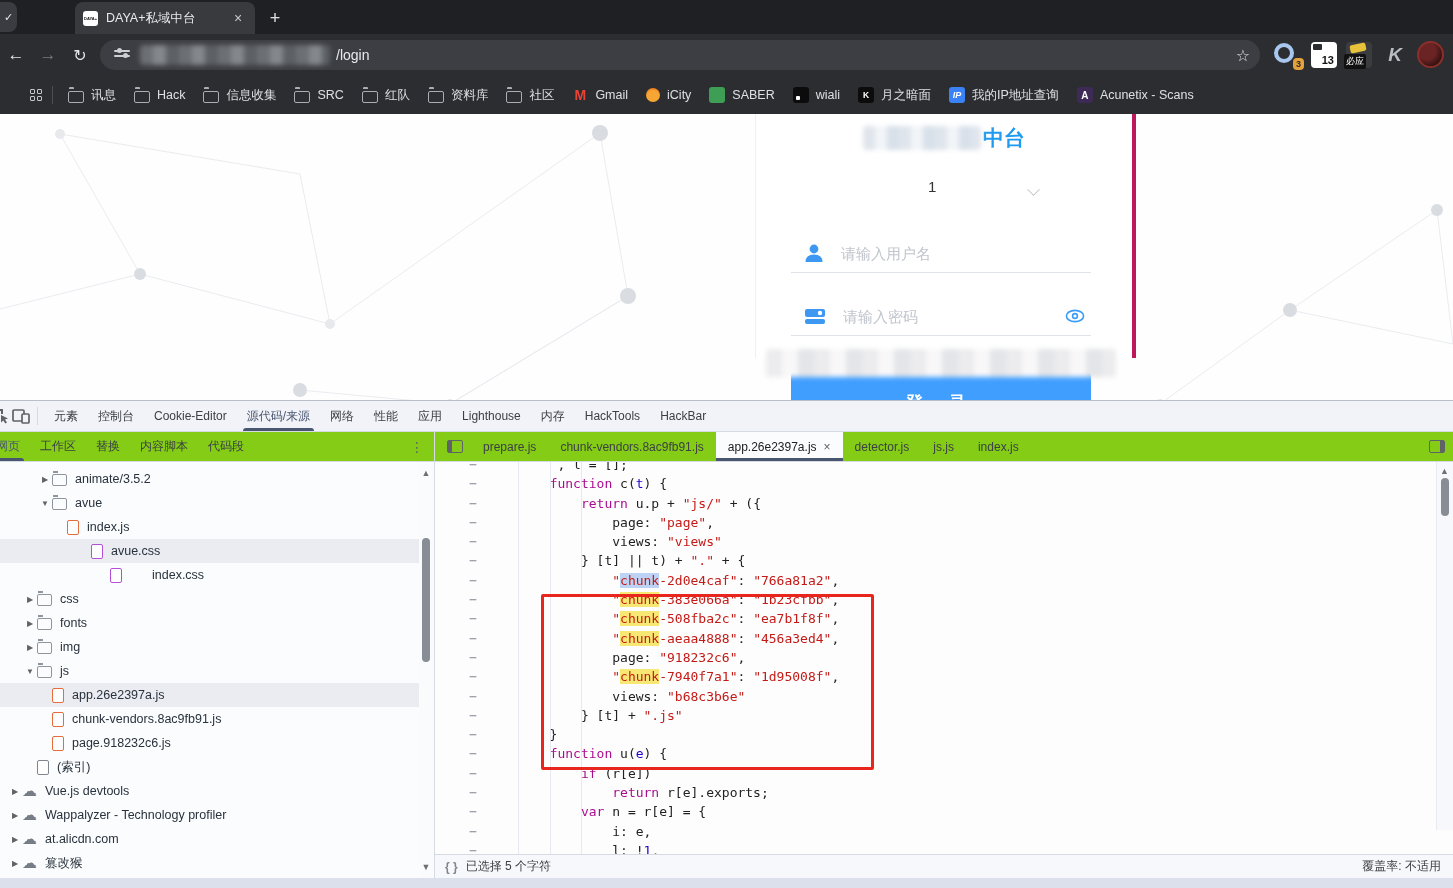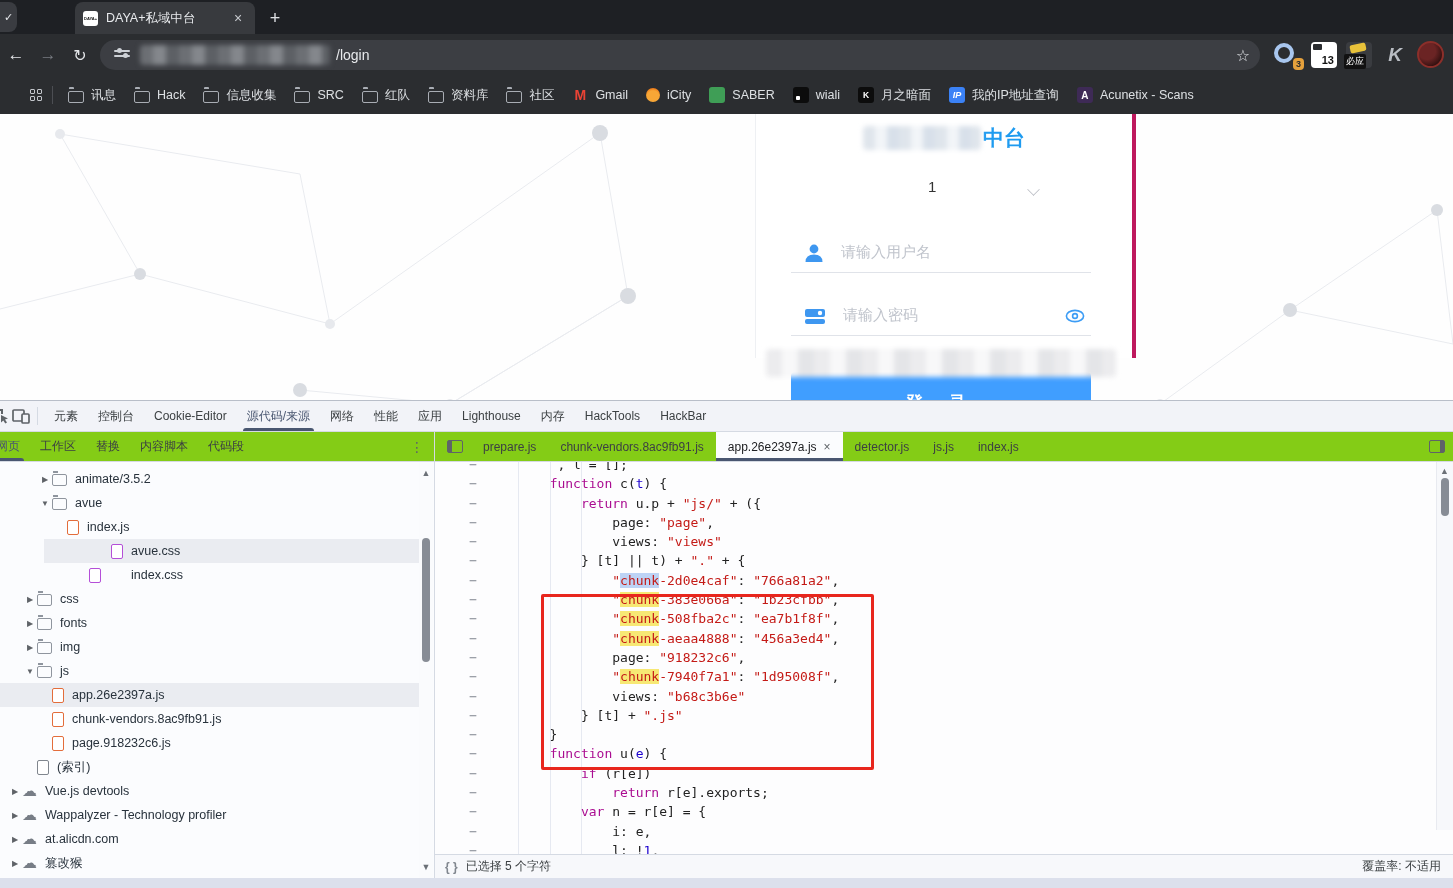--- a/index.html
+++ b/index.html
@@ -57,21 +57,21 @@
   .login-col{position:absolute;left:755px;top:0;width:376px;height:244px;background:#fff;border-left:1px solid #eef0f3;border-right:4px solid #be185d;}
   .brand{position:absolute;left:0;top:10px;width:100%;display:flex;align-items:center;justify-content:center;}
   .brand .blur{width:118px;height:24px;border-radius:4px;background:repeating-linear-gradient(90deg,#dfe5ec 0 12px,#f2f5f8 12px 24px,#d8e0ea 24px 36px);filter:blur(2.5px);margin-right:2px;}
   .brand .txt{color:var(--brand_blue);font-size:21px;font-weight:bold;}
   .org-select{position:absolute;left:0;top:62px;width:100%;height:26px;}
   .org-select .val{position:absolute;left:172px;top:2px;color:#333;font-size:15px;}
   .org-select .chev{position:absolute;left:272px;top:8px;width:10px;height:10px;border-right:1.6px solid #b7bac1;border-bottom:1.6px solid #b7bac1;transform:rotate(45deg) scale(.8);}
   .field{position:absolute;left:35px;width:300px;height:38px;border-bottom:1px solid #e0e3e9;display:flex;align-items:center;}
   .f-user{top:120px;}.f-pass{top:183px;}
   .field svg{margin-left:12px;flex:none;}
-  .field input{border:none;outline:none;flex:1;margin-left:14px;font-size:15px;color:#333;font-family:Liberation Mono, monospace;background:transparent;}
+  .field input{border:none;outline:none;flex:1;margin-left:14px;font-size:15px;color:#333;font-family:Liberation Sans, sans-serif;background:transparent;}
   .field input::placeholder{color:#c0c4cc;}
   .eye{margin-right:6px;flex:none;}
   .slider-blur{position:absolute;left:10px;top:235px;width:350px;height:28px;border-radius:4px;background:repeating-linear-gradient(90deg,#ececee 0 16px,#f8f8f9 16px 32px,#e4e5e8 32px 48px);filter:blur(2.5px);z-index:2;}
   .login-btn{position:absolute;left:35px;top:258px;width:300px;height:46px;background:var(--button_blue);border:none;border-radius:4px;color:#fff;font-size:18px;letter-spacing:10px;font-weight:bold;padding-top:16px;box-sizing:border-box;font-family:inherit;}
   
   .devtools{position:absolute;left:0;top:400px;width:100%;height:478px;background:#f2f3f8;border-top:1px solid #b9bec9;box-sizing:border-box;font-size:12px;color:#3c4043;}
   .dt-row1{position:absolute;left:0;top:0;width:100%;height:31px;display:flex;align-items:center;border-bottom:1px solid #d5dae3;box-sizing:border-box;background:#f2f3f8;}
   .dt-ico{width:20px;height:20px;display:flex;align-items:center;justify-content:center;color:#5f6368;flex:none;}
   .insp{margin-left:-9px;}
   .dt-vsep{width:1px;height:18px;background:#d5dae3;margin:0 6px;flex:none;}
@@ -374,26 +374,26 @@
             <div class="trow" style="padding-left: 38px;">
               <span class="arrow">▼</span>
               <span class="ticon t-folder"></span>
               <span>avue</span>
             </div>
             <div class="trow" style="padding-left: 53px;">
               <span class="arrow"></span>
               <span class="ticon fi fi-js"></span>
               <span>index.js</span>
             </div>
-            <div class="trow selected" style="padding-left: 53px; margin-left: 44px;">
+            <div class="trow selected" style="padding-left: 77px;">
               <span class="arrow"></span>
               <span class="ticon fi fi-css"></span>
               <span>avue.css</span>
             </div>
-            <div class="trow" style="padding-left: 53px; gap: 22px;">
+            <div class="trow" style="padding-left: 74px; gap: 22px;">
               <span class="arrow"></span>
               <span class="ticon fi fi-css"></span>
               <span>index.css</span>
             </div>
             <div class="trow" style="padding-left: 23px;">
               <span class="arrow">▶</span>
               <span class="ticon t-folder"></span>
               <span>css</span>
             </div>
             <div class="trow" style="padding-left: 23px;">

